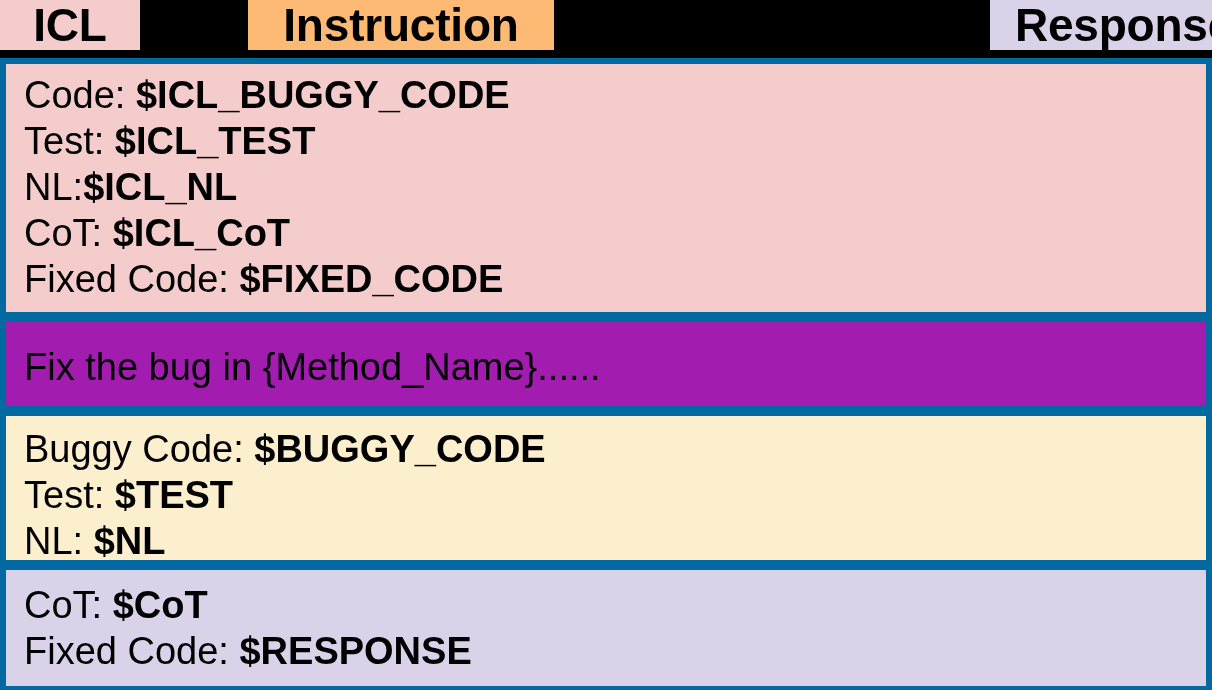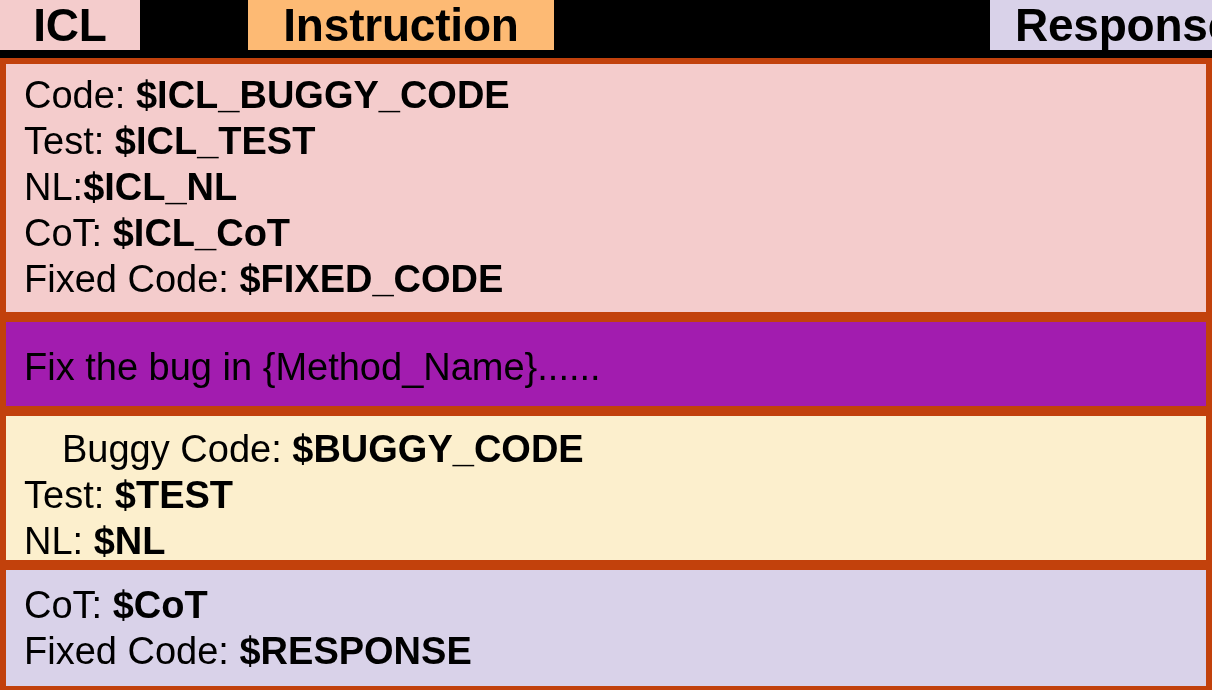--- a/index.html
+++ b/index.html
@@ -44,39 +44,39 @@
   .tag-instr    { left: 248px; width: 306px; background: #fdba74; }
   .tag-question { left: 645px; width: 212px; background: #FCE8C3; }
   .tag-response { left: 990px; width: 268px; background: #D9D2E9; }
 
   
   .block {
     position: absolute;
     left: 0;
     width: 1212px;
     box-sizing: border-box;
-    border: 6px solid #c2410c;
+    border: 6px solid #0369a1;
     padding: 8px 0 6px 18px;
     color: #000000;
   }
   .block-icl      { top: 58px;  height: 260px; background: #F4CCCC; }
   .block-instr    { top: 316px; height: 96px;  background: #a21caf; }
   .block-question { top: 410px; height: 156px; background: #FCEFCD; }
   .block-response { top: 564px; height: 126px; background: #D9D2E9;
                     border-bottom-width: 4px; }
 
   .line {
     font-size: 38px;
     line-height: 46px;
     white-space: nowrap;
     font-weight: normal;
   }
   .line b { font-weight: bold; }
   .block-instr .line { line-height: 46px; padding-top: 14px; }
-  .block-question .line:first-child { padding-top: 2px; margin-left: 38px; }
+  .block-question .line:first-child { padding-top: 2px; }
   .block-response .line:first-child { padding-top: 4px; }
 </style>
 </head>
 <body>
 
 <div id="figure">
 
   <div class="legend-row">
     <div class="legend-tag tag-icl">ICL</div>
     <div class="legend-tag tag-instr">Instruction</div>

